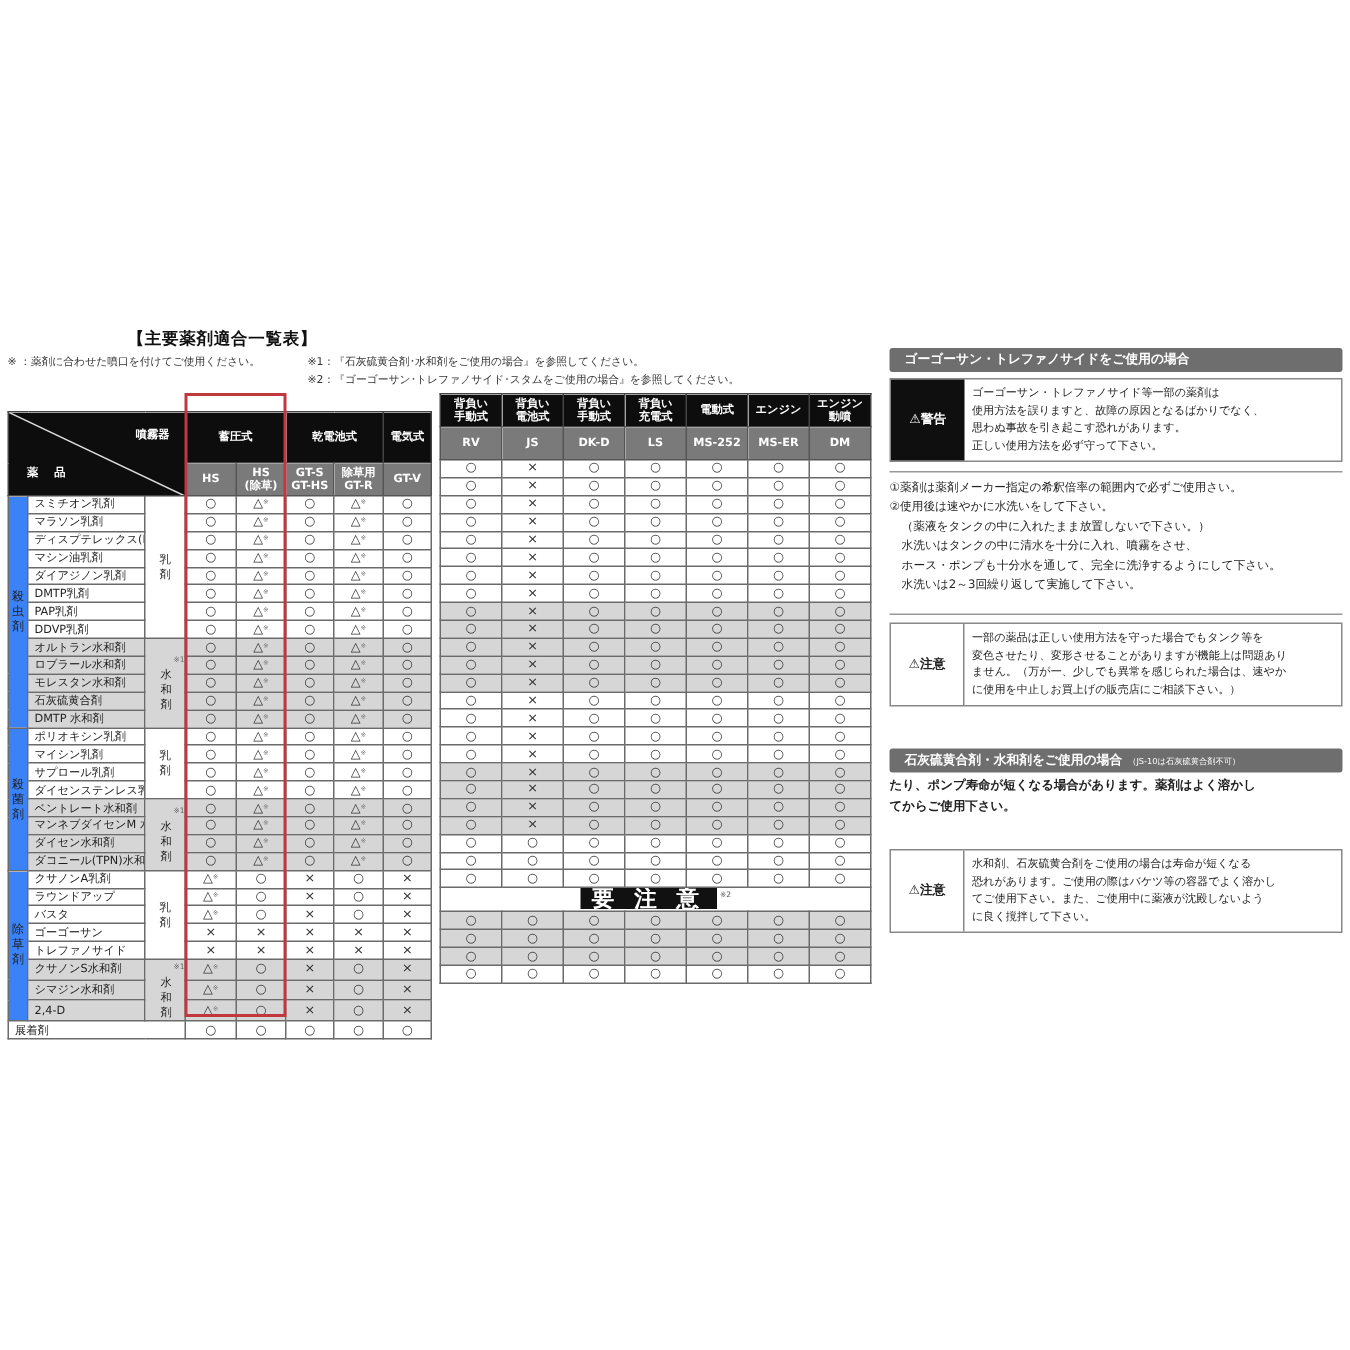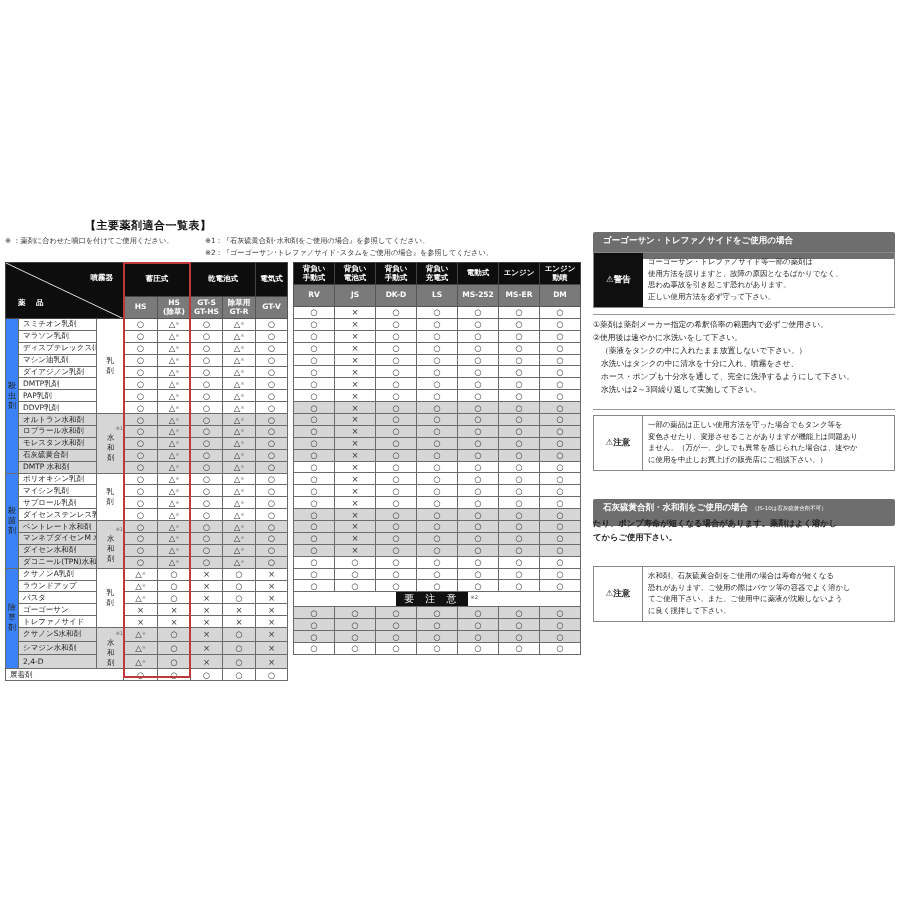--- a/index.html
+++ b/index.html
@@ -16,50 +16,50 @@
   th.gray { background: #7a7a7a; color: #fff; font-weight: bold; border-color: #555; font-size: 7.5px; line-height: 1.1; }
   tr.r td { height: 11.9px; line-height: 10px; }
   tr.shade td.v, tr.shade td.name { background: #d6d6d6; }
   td.name { text-align: left; padding-left: 4px; font-size: 7.5px; }
   td.cat { font-size: 8px; line-height: 1.05; white-space: normal; background: #3b82f6; }
   td.sub { font-size: 7.5px; line-height: 1.05; white-space: normal; background: #fff; }
   td.sub.shade { background: #d6d6d6; text-align: right; }
   td.v { font-size: 8.5px; color: #333; }
   td.v sup { font-size: 4.5px; color: #777; vertical-align: top; }
   td.caution-cell { background: #fff; height: 35.7px; }
-  .caution-badge { display: inline-block; background: #111; color: #fff; font-weight: normal; font-size: 10px; padding: 2px 8px; letter-spacing: 4px; }
+  .caution-badge { display: inline-block; background: #111; color: #fff; font-weight: bold; font-size: 15px; padding: 2px 8px; letter-spacing: 4px; }
   .caution-sup { font-size: 5px; color: #555; vertical-align: top; margin-left: 2px; }
 
   .diag { position: relative; background: #0d0d0d; color: #fff; }
   .diag svg { position: absolute; left: 0; top: 0; }
   .diag .lbl-top { position: absolute; right: 10px; top: 11px; font-size: 7.5px; font-weight: bold; }
   .diag .lbl-bot { position: absolute; left: 12px; bottom: 10px; font-size: 7.5px; font-weight: bold; letter-spacing: 4px; }
 
   .red-box { position: absolute; left: 123px; top: 262px; width: 68px; height: 416px; border: 2px solid #c0383c; pointer-events: none; }
 
   
-  .panel-head { position: absolute; left: 593px; width: 302px; height: 27px; background: #6e6e6e; color: #fff; font-size: 8.5px; font-weight: bold; line-height: 16px; padding-left: 10px; border-radius: 2px; }
+  .panel-head { position: absolute; left: 593px; width: 302px; height: 16px; background: #6e6e6e; color: #fff; font-size: 8.5px; font-weight: bold; line-height: 16px; padding-left: 10px; border-radius: 2px; }
   .panel-head small { font-size: 5.5px; font-weight: normal; margin-left: 4px; }
   .box { position: absolute; left: 593px; width: 302px; border: 1px solid #888; display: flex; }
   .box .badge { width: 49px; flex: none; display: flex; align-items: center; justify-content: center; font-size: 8.5px; font-weight: bold; border-right: 1px solid #888; }
   .box .badge.dark { background: #0f0f0f; color: #fff; border-right: none; }
   .box .txt { padding: 3px 5px; font-size: 7.4px; line-height: 11.5px; color: #222; white-space: nowrap; }
   .plain { position: absolute; left: 593px; font-size: 7.8px; line-height: 13px; color: #222; white-space: nowrap; }
   .hr { position: absolute; left: 593px; width: 302px; height: 1px; background: #999; }
   .body-text { position: absolute; left: 593px; width: 305px; font-size: 8.3px; line-height: 14px; color: #222; font-weight: bold; }
 </style>
 </head>
 <body>
 
 <div class="title">【主要薬剤適合一覧表】</div>
 <div class="note" style="left:5px; top:236px;">※ ：薬剤に合わせた噴口を付けてご使用ください。</div>
 <div class="note" style="left:205px; top:236px;">※1：『石灰硫黄合剤･水和剤をご使用の場合』を参照してください。</div>
 <div class="note" style="left:205px; top:248px;">※2：『ゴーゴーサン･トレファノサイド･スタムをご使用の場合』を参照してください。</div>
 
-<table id="left-table" style="left:5px; top:262px; width:282px;">
+<table id="left-table" style="left:5px; top:274px; width:282px;">
   <colgroup>
     <col style="width:13px">
       <col style="width:78px">
       <col style="width:27px">
     <col style="width:34px">
       <col style="width:33px">
       <col style="width:32px">
       <col style="width:33px">
       <col style="width:32px">
   </colgroup>

